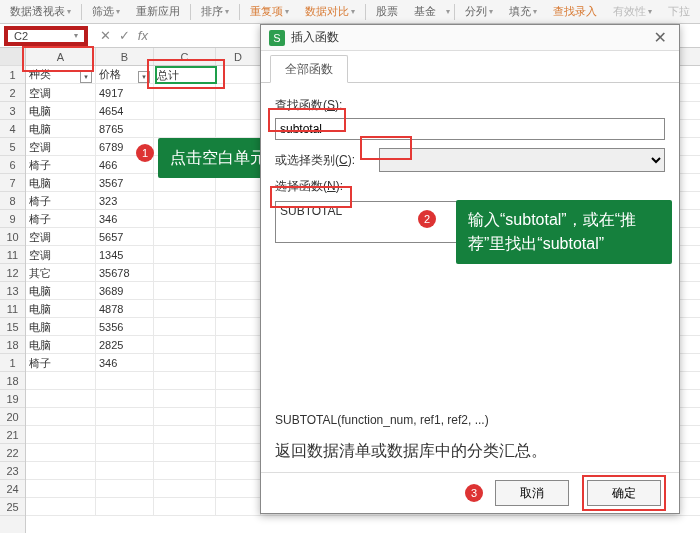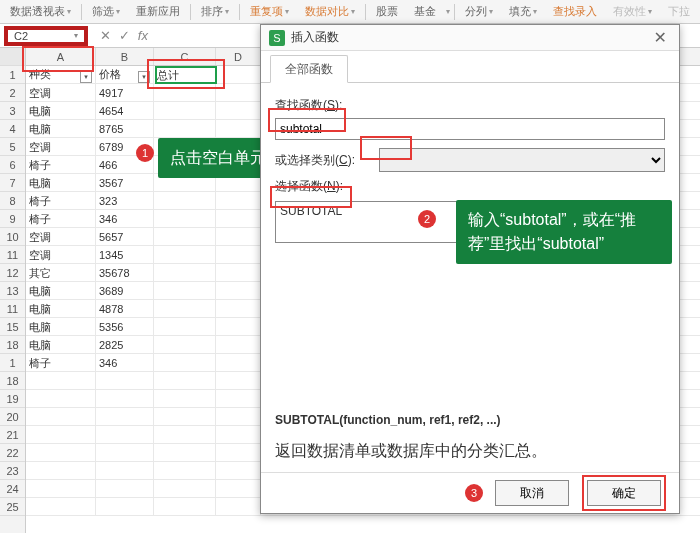--- a/index.html
+++ b/index.html
@@ -48,21 +48,21 @@
 .dialog .tabs{display:flex;height:28px;border-bottom:1px solid #ccc;padding-left:9px;margin-top:4px}
 .dialog .tabs .tab{padding:0 14px;line-height:26px;font-size:12px;color:#555;cursor:pointer}
 .dialog .tabs .tab.active{border:1px solid #ccc;border-bottom:1px solid #fff;background:#fff;margin-bottom:-1px;border-radius:2px 2px 0 0}
 .dialog .body{padding:10px 14px;flex:1;display:flex;flex-direction:column;position:relative}
 .dialog label{font-size:12px;color:#333;display:block;margin:4px 0}
 .dialog input[type=text]{width:100%;height:22px;border:1px solid #888;padding:0 4px;font-size:12px}
 .cat-row{display:flex;align-items:center;gap:24px;margin-top:8px}
 .cat-row .catlbl{white-space:nowrap}
 .cat-row select{flex:1;height:16px;border:1px solid #888;font-size:11px;padding:11px 4px}
 .fnlist{height:42px;border:1px solid #888;margin-top:2px;padding:2px 4px;font-size:12px;overflow:hidden}
-.fndesc{margin-top:170px;font-size:12px;font-weight:bold}
+.fndesc{margin-top:170px;font-size:12px;font-weight:normal}
 .fndesc2{margin-top:14px;font-size:16px}
 .dialog .btns{height:44px;border-top:1px solid #ddd;display:flex;align-items:center;justify-content:flex-end;gap:18px;padding:0 18px}
 .dialog .btn{width:74px;height:26px;border:1px solid #888;background:#f5f5f5;font-size:12px;cursor:pointer}
 .ul{text-decoration:underline}
 
 
 .selbox{position:absolute;border:2px solid #1e9e4a;pointer-events:none}
 </style>
 </head>
 <body>

